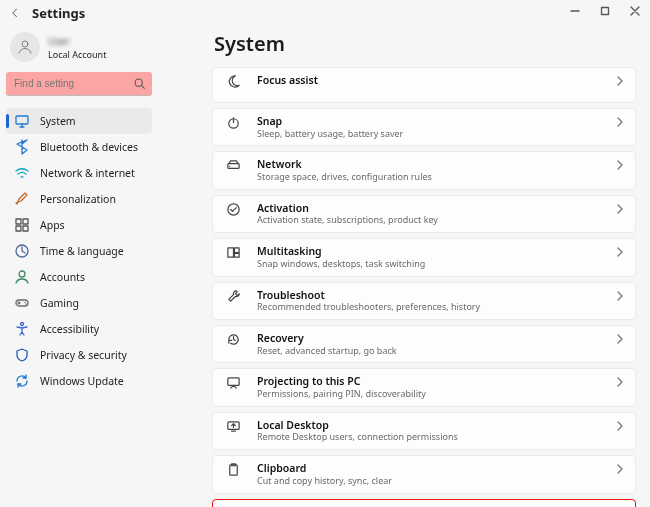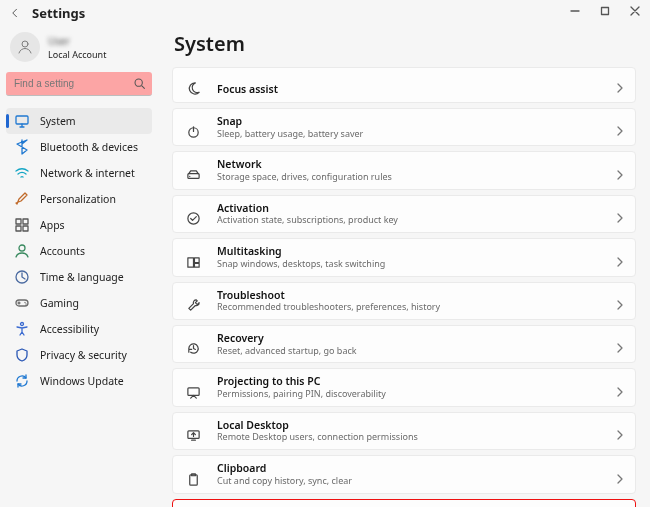--- a/index.html
+++ b/index.html
@@ -23,21 +23,21 @@
   .titlebar .back {
     width: 18px; height: 18px; display:flex;align-items:center;justify-content:center;
     color:#555;
   }
   .titlebar .title { margin-left: 8px; font-size: 13px; color:#222; font-weight:700;}
   .win-controls { position:absolute; right:0; top:0; display:flex; }
   .win-btn { width:30px; height:22px; display:flex;align-items:center;justify-content:center; color:#555;}
   .win-btn svg { width:10px; height:10px; }
 
   
-  .layout { display:flex; height: calc(507px - 26px); }
+  .layout { display:flex; height: calc(507px - 26px); gap: 40px; }
   .sidebar { width: 158px; padding: 0 6px 0 6px; display:flex; flex-direction:column; }
   .content { flex:1; padding: 0 14px 10px 14px; overflow:hidden; }
 
   
   .account { display:flex; align-items:center; padding: 6px 4px 10px 4px; }
   .avatar { width:30px; height:30px; border-radius:50%; background:#e6e6e6; display:flex;align-items:center;justify-content:center; color:#7a7a7a;}
   .account-text { margin-left:8px; }
   .account-name { filter: blur(2px); color:#555; font-size:10px; }
   .account-type { font-size:9px; color:#222; }
 
@@ -64,21 +64,21 @@
     background:#1f66d0; border-radius:2px;
   }
 
   
   h1 { font-size:20px; font-weight:600; margin: 4px 0 10px 2px; }
 
   
   .rows { display:flex; flex-direction:column; gap:5px; }
   .row {
     background:#fdfdfd; border:1px solid #eaeaea; border-radius:4px;
-    display:flex; align-items:flex-end; padding:6px 10px 6px 10px;
+    display:flex; align-items:flex-start; padding:6px 10px 6px 10px;
     min-height:36px; cursor:default;
   }
   .row.highlight { border:1.5px solid #e11; }
   .row-icon { width:20px; display:flex;align-items:center;justify-content:center; color:#444; margin-right:14px;}
   .row-icon svg { width:15px; height:15px; }
   .row-text { flex:1; }
   .row-title { font-size:10.5px; font-weight:600; color:#111; line-height:1.2;}
   .row-sub { font-size:9px; color:#6a6a6a; line-height:1.2; margin-top:1px;}
   .chev { color:#777; }
   .chev svg{ width:10px; height:10px;}
@@ -192,36 +192,36 @@
             <svg viewBox="0 0 16 16">
               <rect x="2" y="2" width="5" height="5"></rect>
               <rect x="9" y="2" width="5" height="5"></rect>
               <rect x="2" y="9" width="5" height="5"></rect>
               <rect x="9" y="9" width="5" height="5"></rect>
             </svg>
           </span>
         <span>Apps</span>
       </li>
       <li>
+        <span class="nav-icon tint-clock">
+            <svg viewBox="0 0 16 16">
+              <circle cx="8" cy="8" r="6"></circle>
+              <path d="M8 4v4l3 2"></path>
+            </svg>
+          </span>
+        <span>Time &amp; language</span>
+      </li>
+      <li>
         <span class="nav-icon tint-person">
             <svg viewBox="0 0 16 16">
               <circle cx="8" cy="5" r="3"></circle>
               <path d="M2 14c1-3 4-4 6-4s5 1 6 4"></path>
             </svg>
           </span>
         <span>Accounts</span>
-      </li>
-      <li>
-        <span class="nav-icon tint-clock">
-            <svg viewBox="0 0 16 16">
-              <circle cx="8" cy="8" r="6"></circle>
-              <path d="M8 4v4l3 2"></path>
-            </svg>
-          </span>
-        <span>Time &amp; language</span>
       </li>
       <li>
         <span class="nav-icon tint-game">
             <svg viewBox="0 0 16 16">
               <rect x="2" y="5" width="12" height="6" rx="3"></rect>
               <path d="M5 7v2M4 8h2M11 7.5h.01M12 9h.01"></path>
             </svg>
           </span>
         <span>Gaming</span>
       </li>

